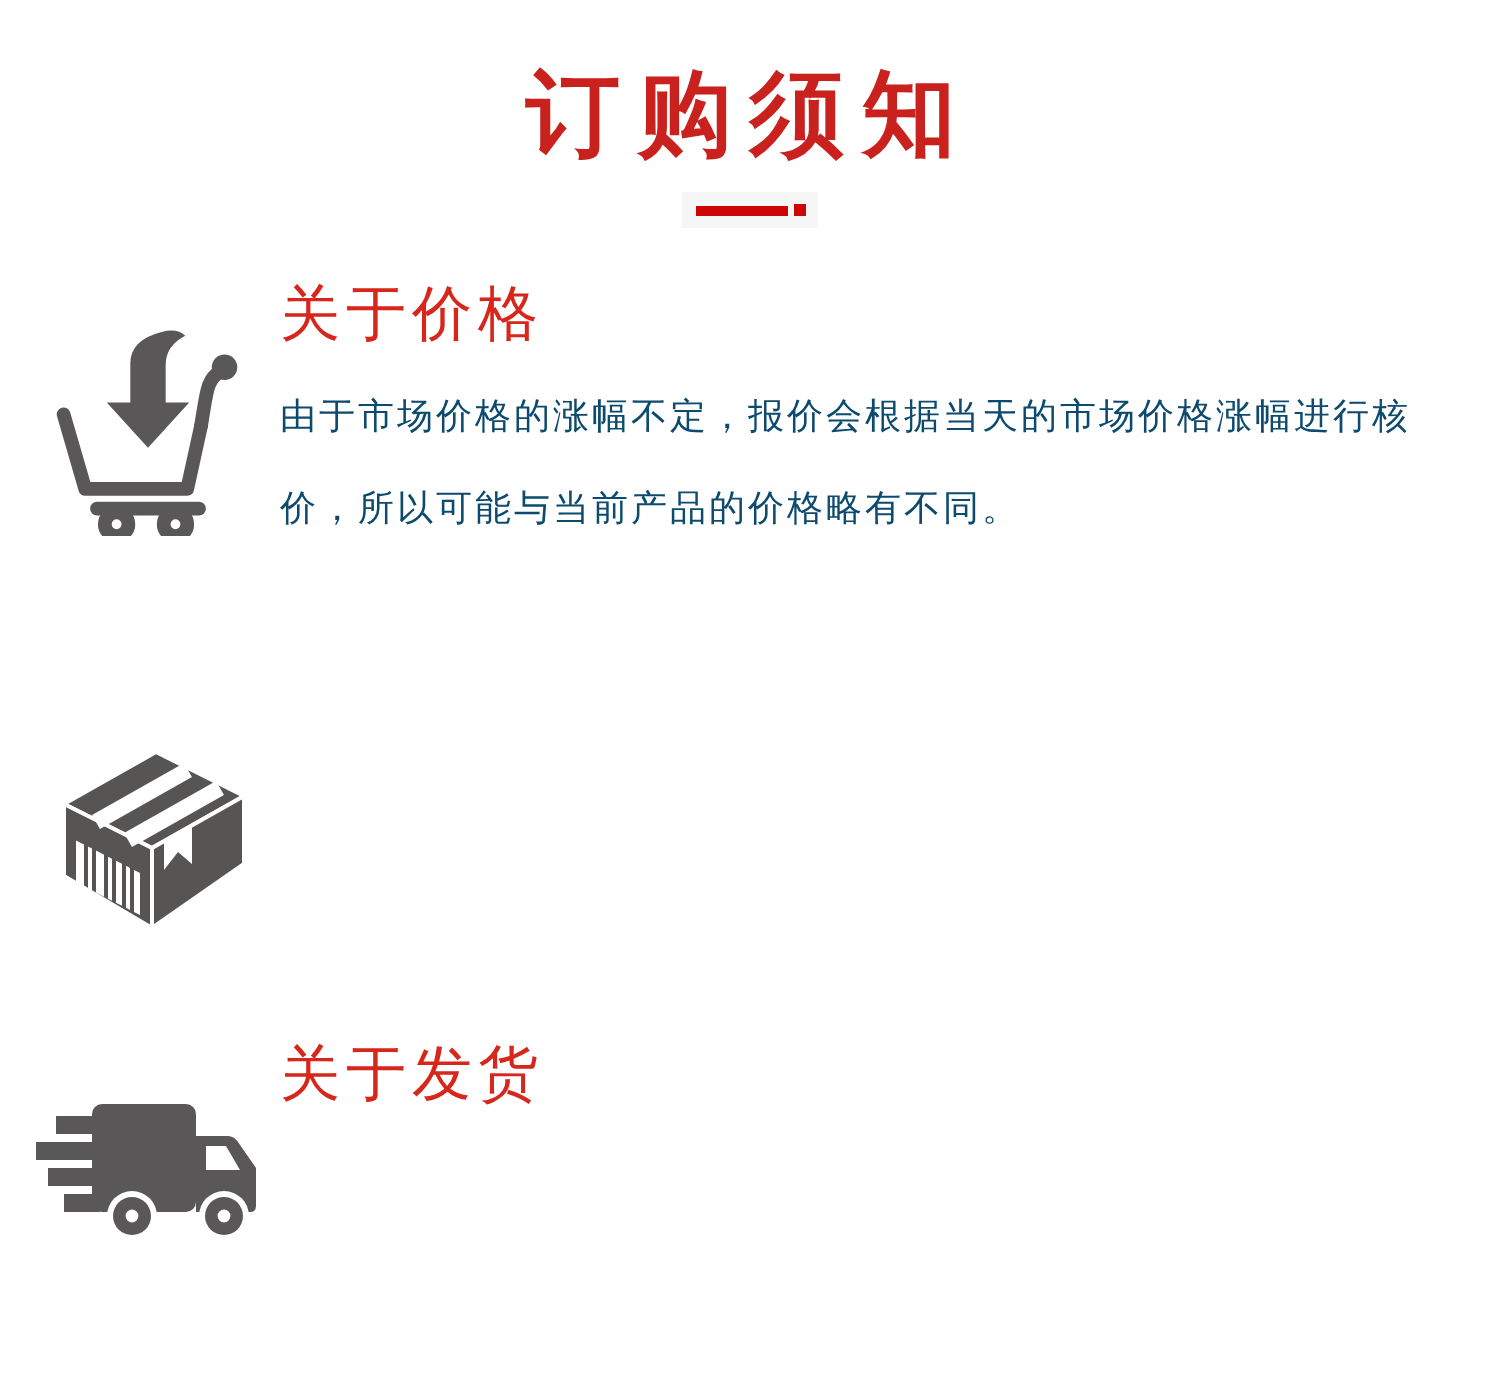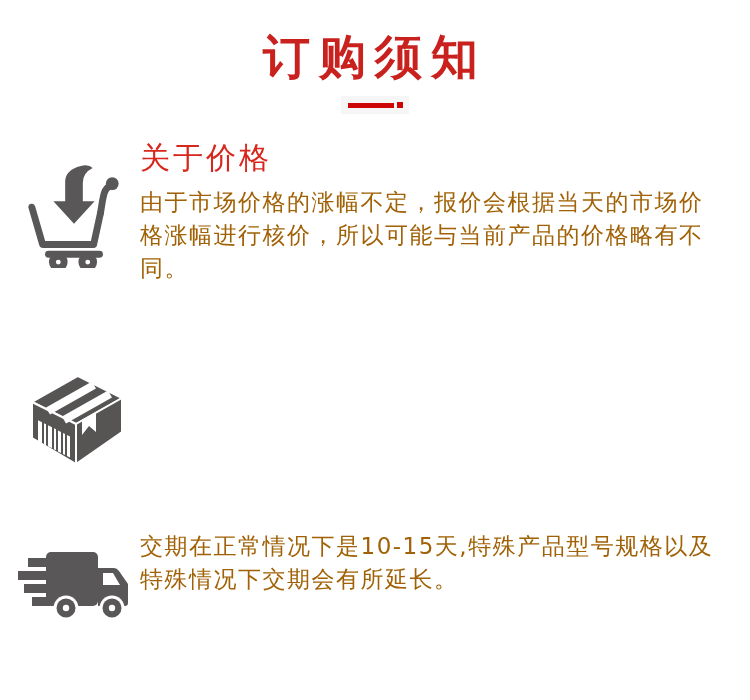--- a/index.html
+++ b/index.html
@@ -65,24 +65,24 @@
     margin-left: 140px;
     font-size: 30px;
     font-weight: normal;
     letter-spacing: 3px;
     color: #d7261c;
     line-height: 36px;
   }
   .notice p {
     margin: 10px 0 0 140px;
     width: 586px;
-    font-size: 23px;
+    font-size: 18px;
     letter-spacing: 1.5px;
-    line-height: 33px;
-    color: #a16207;
+    line-height: 46px;
+    color: #0c4a6e;
     word-break: break-all;
   }
 
   #sec-price    { top: 140px; }
   #sec-price .icon    { left: 28px; top: 24px; width: 92px;  height: 104px; }
   #sec-product  { top: 326px; }
   #sec-product .icon  { left: 18px; top: 42px; width: 116px; height: 104px; }
   #sec-shipping { top: 520px; }
   #sec-shipping .icon { left: 16px; top: 28px; width: 118px; height: 74px;  }
 
@@ -157,16 +157,16 @@
         </g>
         <path d="M87 25 L97 25 L104 37 L87 37 Z" fill="#ffffff"></path>
         <circle cx="50" cy="60" r="12.5" fill="#ffffff"></circle>
         <circle cx="50" cy="60" r="9.5" fill="#595757"></circle>
         <circle cx="50" cy="60" r="3.2" fill="#ffffff"></circle>
         <circle cx="96" cy="60" r="12.5" fill="#ffffff"></circle>
         <circle cx="96" cy="60" r="9.5" fill="#595757"></circle>
         <circle cx="96" cy="60" r="3.2" fill="#ffffff"></circle>
       </svg>
     </div>
-    <p>交期在正常情况下是10-15天,特殊产品型号规格以及特殊情况下交期会有所延长。</p>
+    <h2>关于发货</h2>
   </section>
 
 </div>
 
 </body></html>

